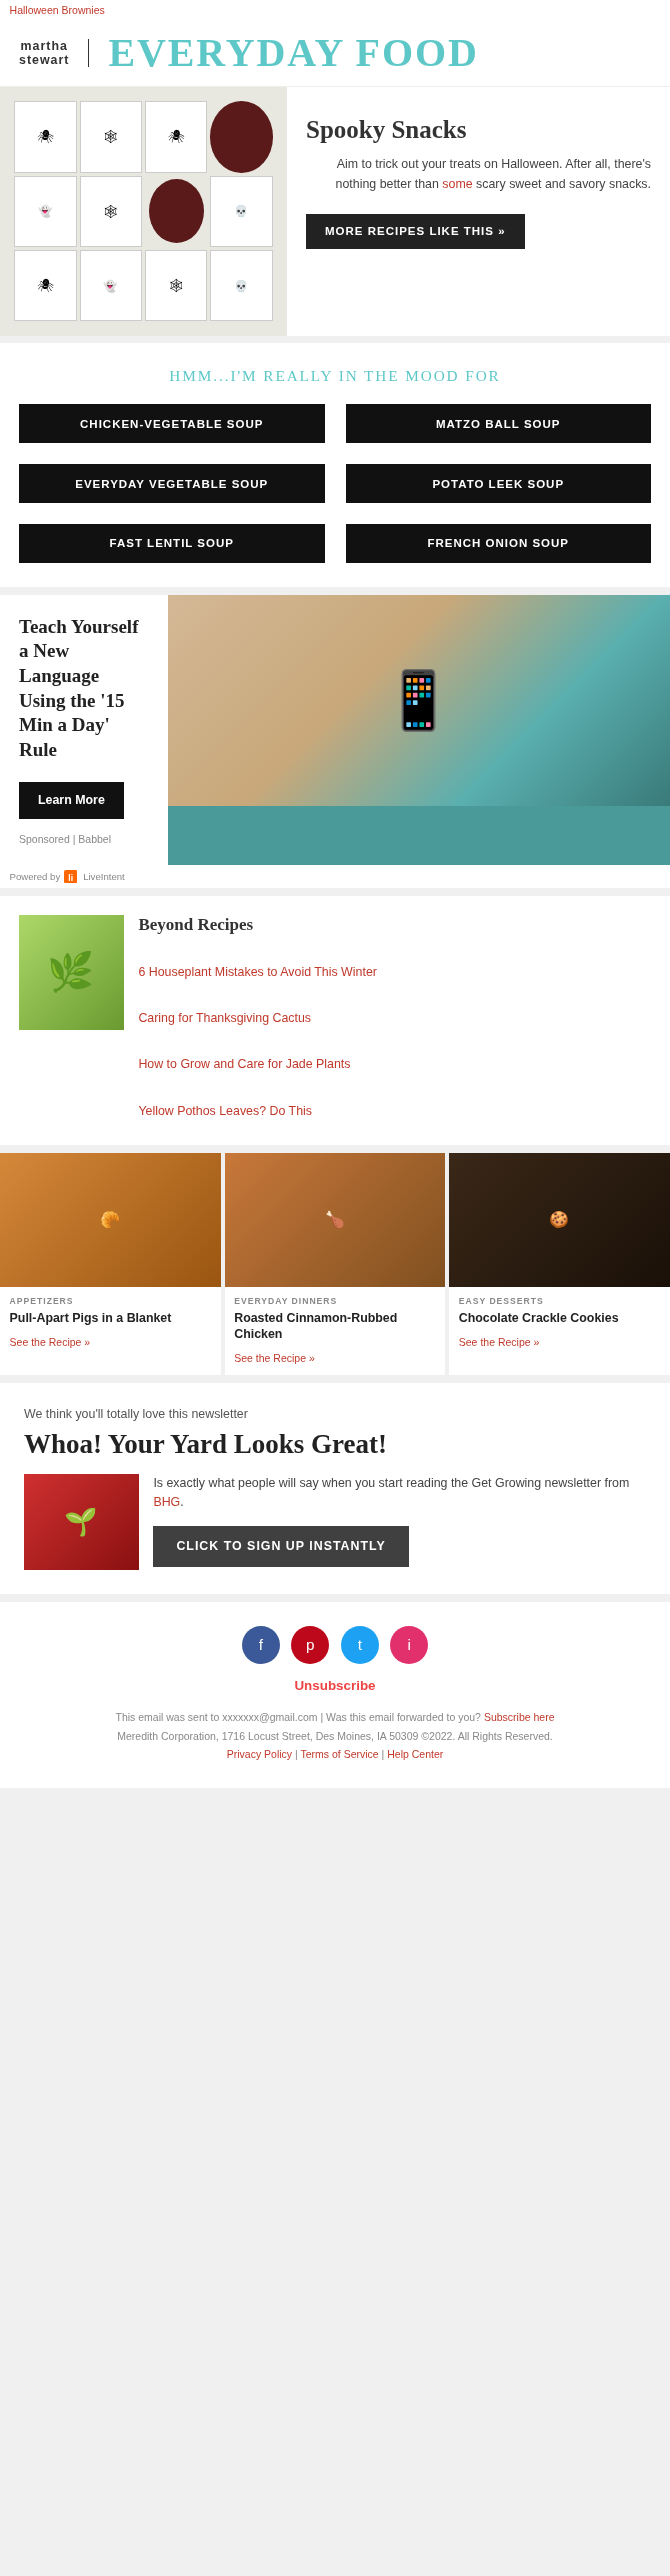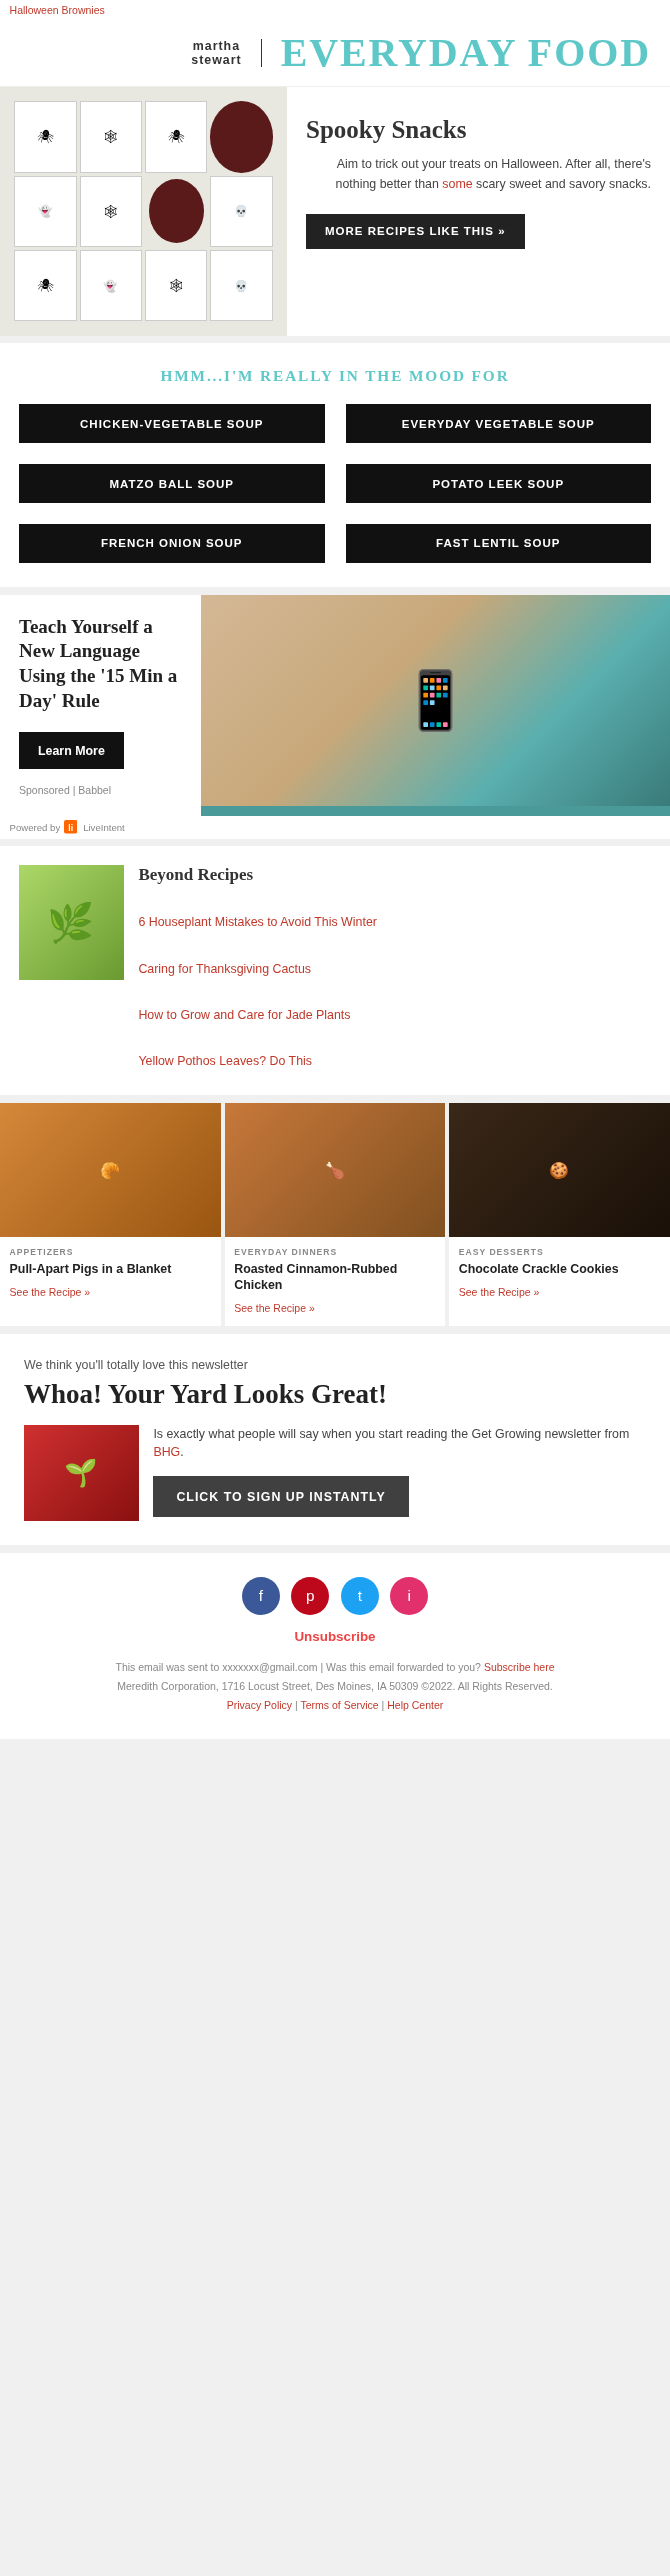--- a/index.html
+++ b/index.html
@@ -4,43 +4,43 @@
   <style>
     * { margin: 0; padding: 0; box-sizing: border-box; }
     body { font-family: Arial, Helvetica, sans-serif; background: #f0f0f0; width: 670px; }
     a { color: inherit; text-decoration: none; }
 
     
     .top-banner { background: #fff; padding: 3.8px 9.6px; font-size: 10.5px; color: #666; }
     .top-banner a { color: #c0392b; }
 
     
-    .header { background: #fff; display: flex; align-items: center; padding: 9.6px 19px; border-bottom: 1px solid #eee; justify-content: flex-end; }
+    .header { background: #fff; display: flex; align-items: center; padding: 9.6px 19px; border-bottom: 1px solid #eee; }
     .header-brand { display: flex; flex-direction: column; align-items: center; margin-right: 19px; border-right: 1.9px solid #333; padding-right: 19px; }
     .header-brand .martha { font-size: 12.4px; font-weight: bold; letter-spacing: 1px; color: #333; }
     .header-brand .stewart { font-size: 12.4px; font-weight: bold; letter-spacing: 1px; color: #333; }
     .header-title { font-size: 40px; font-weight: bold; color: #5ec8c8; letter-spacing: 1.9px; font-family: Georgia, serif; }
 
     
     .hero { background: #fff; display: flex; }
     .hero-content { padding: 29px 19px; flex: 1; }
     .hero-title { font-size: 25px; font-weight: bold; color: #333; margin-bottom: 11.5px; font-family: Georgia, serif; }
     .hero-text { font-size: 12.4px; color: #444; line-height: 1.6; margin-bottom: 19px; text-align: right; }
     .hero-text span { color: #c0392b; }
     .hero-btn { display: inline-block; background: #222; color: #fff; padding: 11.5px 19px; font-size: 11.5px; font-weight: bold; letter-spacing: 1px; border: none; cursor: pointer; text-align: right; }
 
     
     .mood-section { background: #fff; padding: 24px 19px; margin-top: 7.7px; }
-    .mood-title { text-align: center; font-size: 15.3px; font-weight: bold; letter-spacing: 1.9px; color: #5ec8c8; margin-bottom: 19px; font-family: Georgia, serif; }
+    .mood-title { text-align: center; font-size: 15.3px; font-weight: normal; letter-spacing: 1.9px; color: #5ec8c8; margin-bottom: 19px; font-family: Georgia, serif; }
     .mood-grid { display: grid; grid-template-columns: 1fr 1fr; gap: 21px; }
     .mood-btn { background: #111; color: #fff; padding: 13.4px 9.6px; font-size: 11.5px; font-weight: bold; letter-spacing: 1px; text-align: center; cursor: pointer; border: none; width: 100%; }
 
     
     .ad-section { background: #fff; margin-top: 7.7px; display: flex; overflow: hidden; min-height: 211px; }
-    .ad-left { width: 201px; padding: 20px 19px; background: #fff; flex-shrink: 0; }
+    .ad-left { width: 168px; padding: 20px 19px; background: #fff; flex-shrink: 0; }
     .ad-left h2 { font-size: 19px; font-weight: bold; color: #222; line-height: 1.3; margin-bottom: 19px; font-family: Georgia, serif; }
     .ad-learn-btn { background: #111; color: #fff; padding: 11.5px 19px; font-size: 12.4px; font-weight: bold; border: none; cursor: pointer; display: inline-block; margin-bottom: 14.4px; }
     .ad-sponsored { font-size: 10.5px; color: #888; }
     .ad-right { flex: 1; background: #4a9a9a; overflow: hidden; }
     .powered-by { background: #fff; padding: 4.8px 9.6px; font-size: 9.6px; color: #888; display: flex; align-items: center; gap: 3.8px; }
     .livintent-logo { color: #f60; font-weight: bold; font-size: 9.6px; }
 
     
     .beyond-section { background: #fff; margin-top: 7.7px; padding: 19px; display: flex; gap: 14.4px; }
     .beyond-content h3 { font-size: 17px; font-weight: bold; color: #333; margin-bottom: 9.6px; font-family: Georgia, serif; }
@@ -129,25 +129,25 @@
       Aim to trick out your treats on Halloween. After all, there's nothing better than <span style="color:#c0392b;">some</span> scary sweet and savory snacks.
     </p>
     <button class="hero-btn">MORE RECIPES LIKE THIS »</button>
   </div>
 </div>
 
 <div class="mood-section">
   <h3 class="mood-title">HMM...I'M REALLY IN THE MOOD FOR</h3>
   <div class="mood-grid">
     <button class="mood-btn">CHICKEN-VEGETABLE SOUP</button>
+    <button class="mood-btn">MATZO BALL SOUP</button>
     <button class="mood-btn">EVERYDAY VEGETABLE SOUP</button>
-    <button class="mood-btn">MATZO BALL SOUP</button>
     <button class="mood-btn">POTATO LEEK SOUP</button>
+    <button class="mood-btn">FAST LENTIL SOUP</button>
     <button class="mood-btn">FRENCH ONION SOUP</button>
-    <button class="mood-btn">FAST LENTIL SOUP</button>
   </div>
 </div>
 
 <div>
   <div class="ad-section">
     <div class="ad-left">
       <h2>Teach Yourself a New Language Using the '15 Min a Day' Rule</h2>
       <button class="ad-learn-btn">Learn More</button>
       <div class="ad-sponsored">Sponsored | Babbel</div>
     </div>

